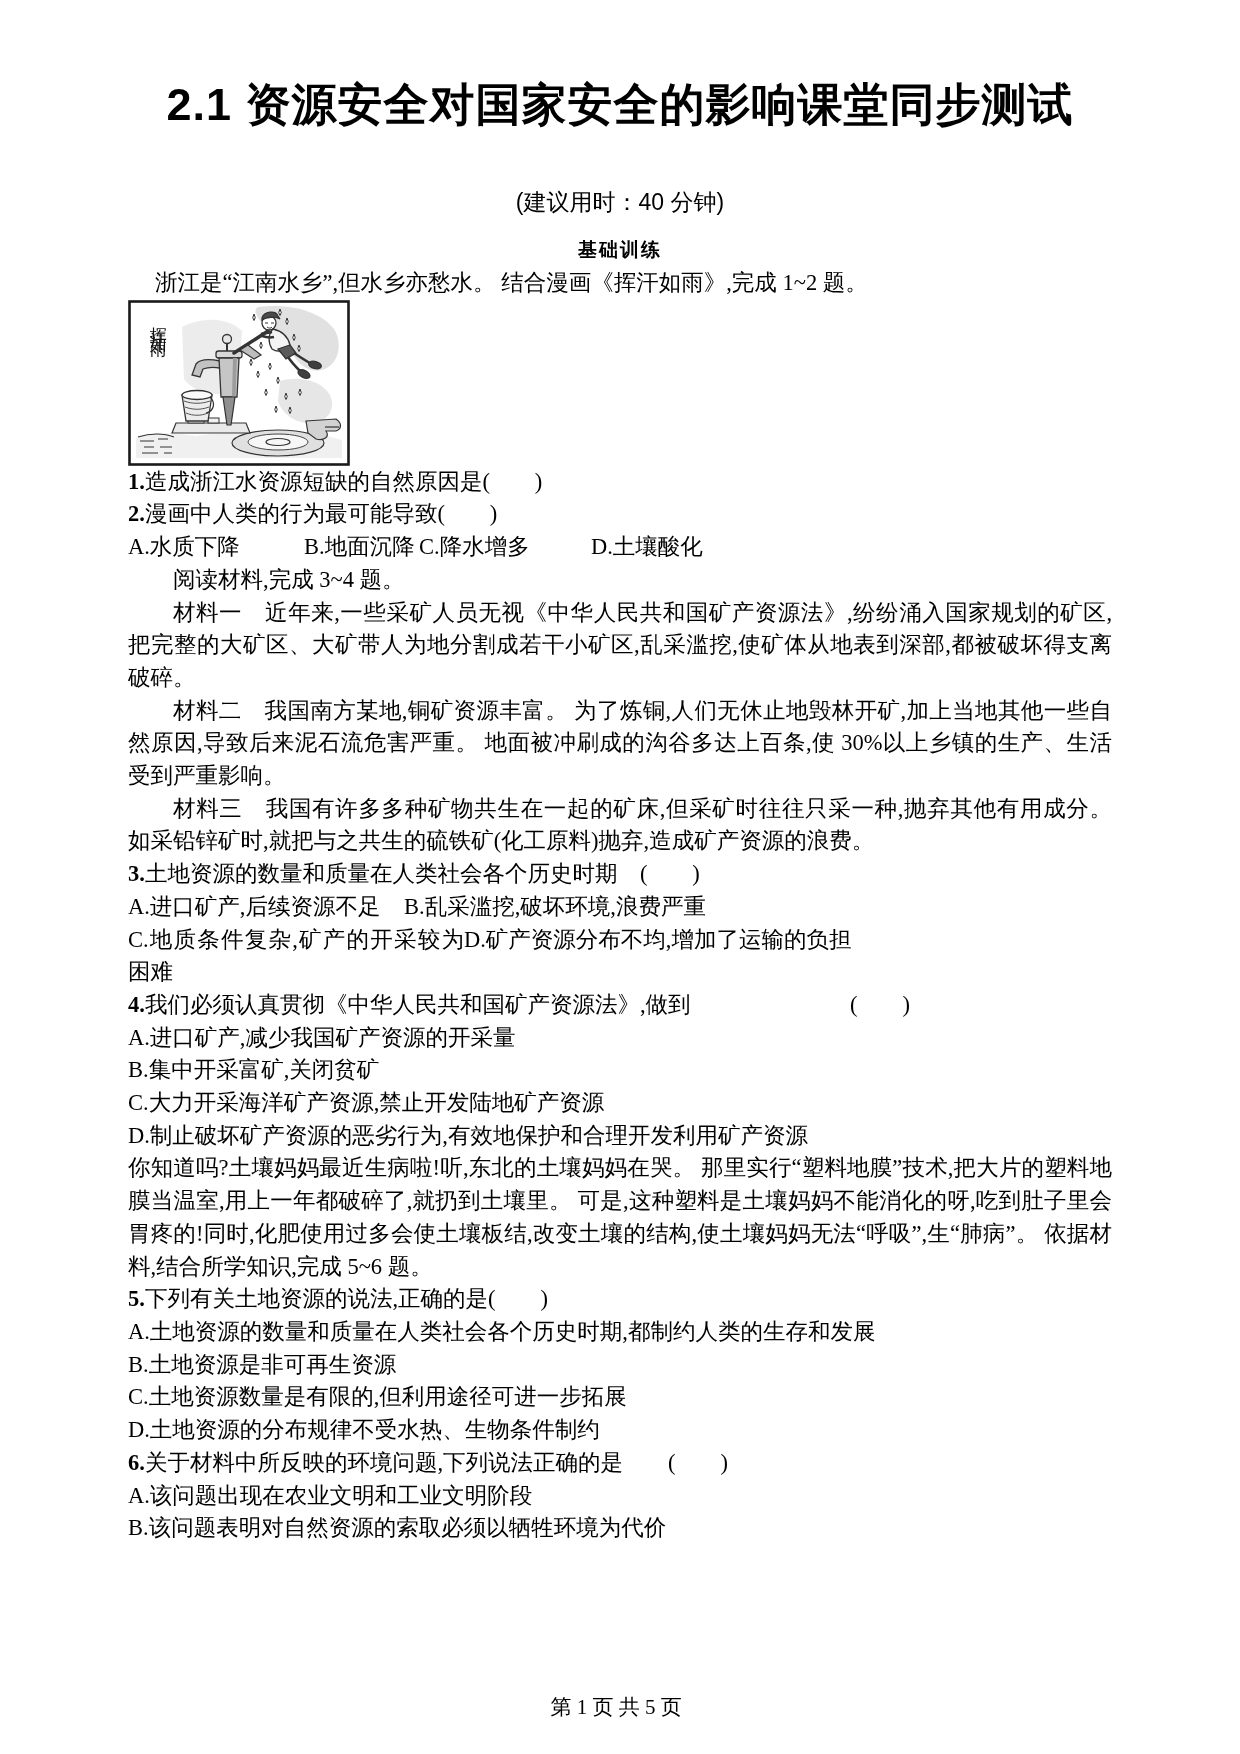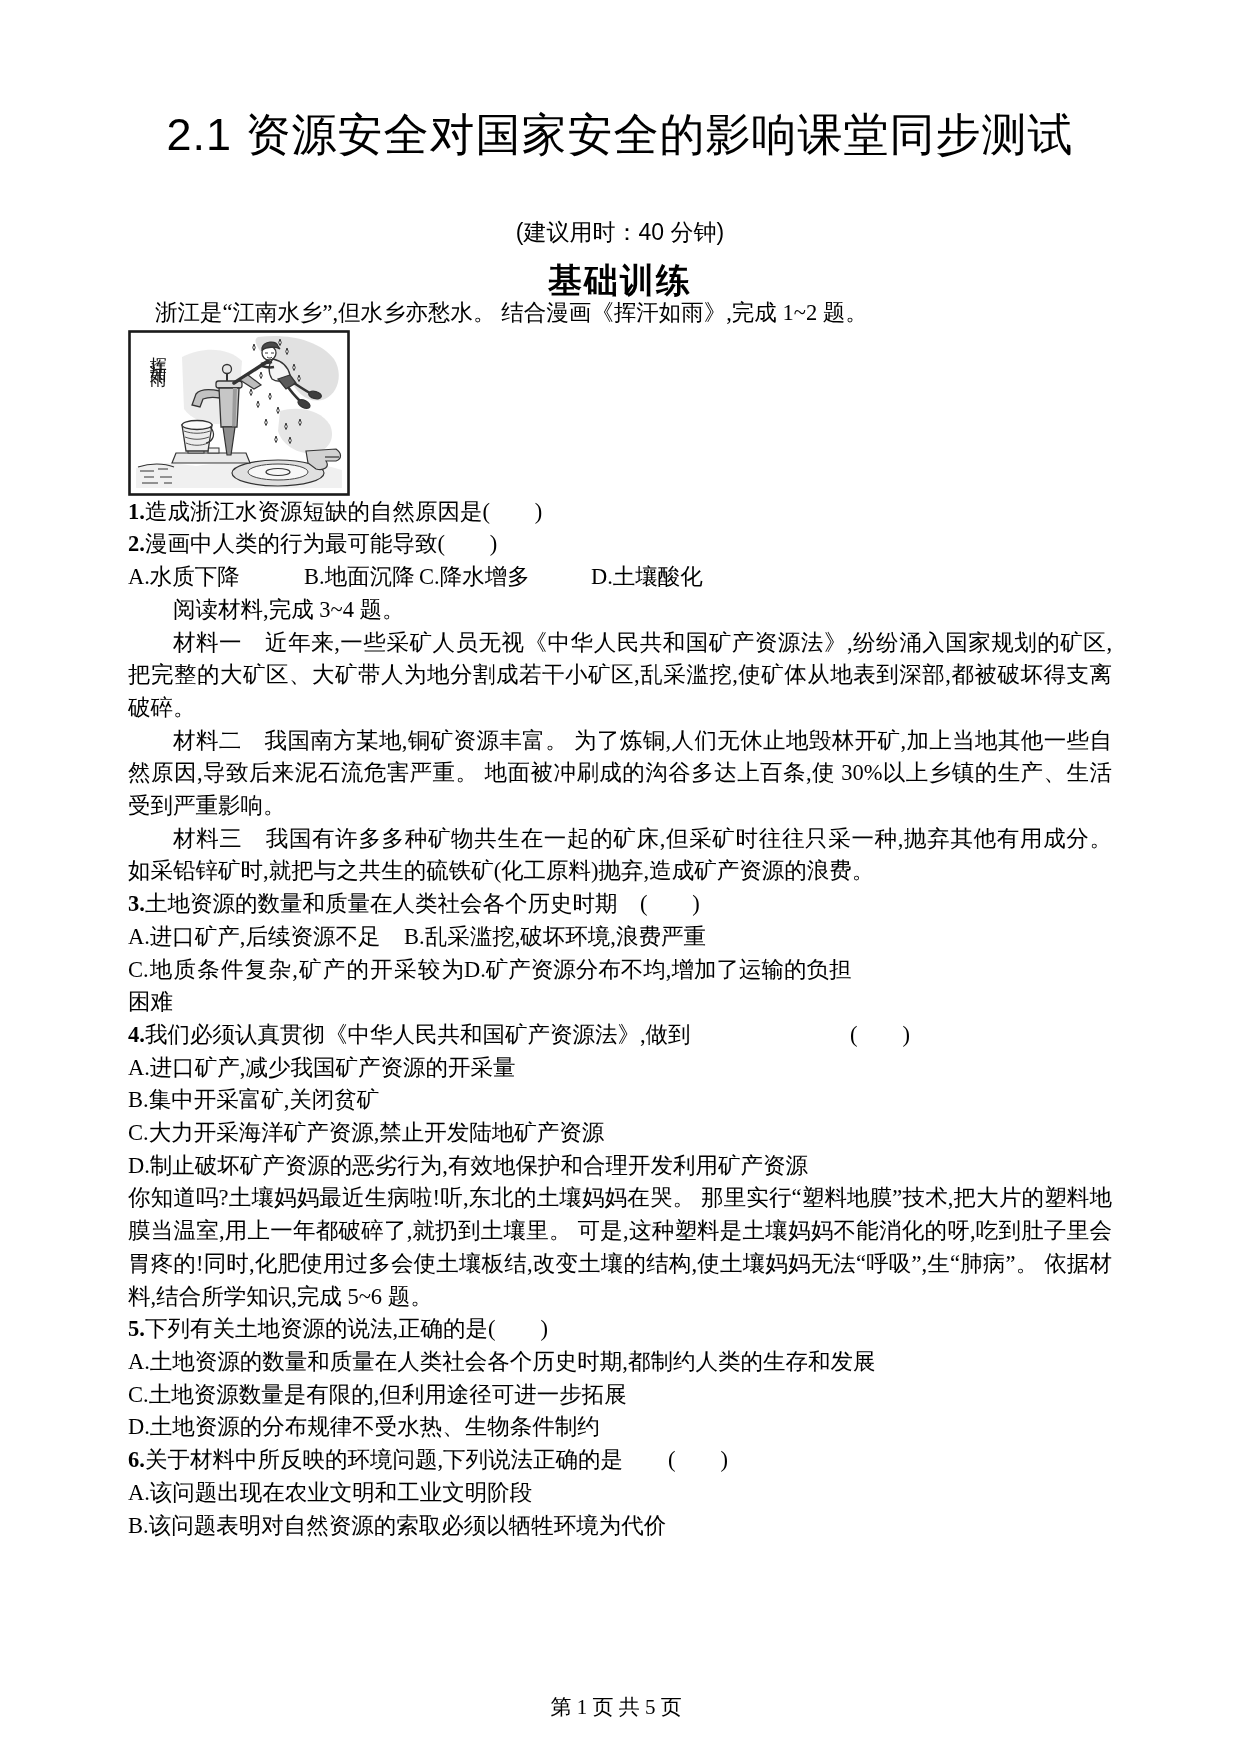--- a/index.html
+++ b/index.html
@@ -3,33 +3,33 @@
 <meta charset="utf-8">
 <style>
   html,body { margin:0; padding:0; background:#888; }
   .page {
     position:relative; width:1240px; height:1754px; margin:0 auto;
     background:#ffffff; color:#000;
     font-family:"Liberation Serif", serif;
     overflow:hidden;
   }
   .doc-title {
-    padding-top:106px; text-align:center;
+    padding-top:76px; text-align:center;
     font-family:"Liberation Sans", sans-serif;
-    font-weight:400; font-size:45px; line-height:58px; letter-spacing:1px;
+    font-weight:700; font-size:45px; line-height:58px; letter-spacing:1px;
   }
   .time-hint {
     margin-top:52px; text-align:center;
     font-family:Liberation Sans, sans-serif;
     font-size:23px; line-height:32px;
   }
   .section-heading {
     margin-top:15px; text-align:center;
     font-family:"Liberation Sans", sans-serif;
-    font-weight:700; font-size:34px; line-height:34px; letter-spacing:2px;
+    font-weight:700; font-size:19px; line-height:34px; letter-spacing:2px;
   }
   .content { margin:0 128px; font-size:22.5px; line-height:32.7px; text-align:justify; }
   .content p, .content div { margin:0; padding:0; }
   .intro { margin-top:38px; text-indent:1.2em; }
 
   .cartoon { position:relative; width:222px; height:166px; margin:10px auto 0; }
   .cartoon svg { display:block; }
   .cartoon-caption {
     position:absolute; left:13px; top:13px;
     writing-mode:vertical-rl; text-orientation:upright;
@@ -172,20 +172,21 @@
       <div class="rel"><b class="qnum">4.</b><span>我们必须认真贯彻《中华人民共和国矿产资源法》,做到</span><span class="paren-float">(　　)</span></div>
       <div>A.进口矿产,减少我国矿产资源的开采量</div>
       <div>B.集中开采富矿,关闭贫矿</div>
       <div>C.大力开采海洋矿产资源,禁止开发陆地矿产资源</div>
       <div>D.制止破坏矿产资源的恶劣行为,有效地保护和合理开发利用矿产资源</div>
 
       <p>你知道吗?土壤妈妈最近生病啦!听,东北的土壤妈妈在哭。 那里实行“塑料地膜”技术,把大片的塑料地膜当温室,用上一年都破碎了,就扔到土壤里。 可是,这种塑料是土壤妈妈不能消化的呀,吃到肚子里会胃疼的!同时,化肥使用过多会使土壤板结,改变土壤的结构,使土壤妈妈无法“呼吸”,生“肺病”。 依据材料,结合所学知识,完成 5~6 题。</p>
 
       <div><b class="qnum">5.</b><span>下列有关土地资源的说法,正确的是(　　)</span></div>
       <div>A.土地资源的数量和质量在人类社会各个历史时期,都制约人类的生存和发展</div>
+      <div>B.土地资源是非可再生资源</div>
       <div>C.土地资源数量是有限的,但利用途径可进一步拓展</div>
       <div>D.土地资源的分布规律不受水热、生物条件制约</div>
 
       <div><b class="qnum">6.</b><span>关于材料中所反映的环境问题,下列说法正确的是　　(　　)</span></div>
       <div>A.该问题出现在农业文明和工业文明阶段</div>
       <div>B.该问题表明对自然资源的索取必须以牺牲环境为代价</div>
 
     </div>
   </div>
 

